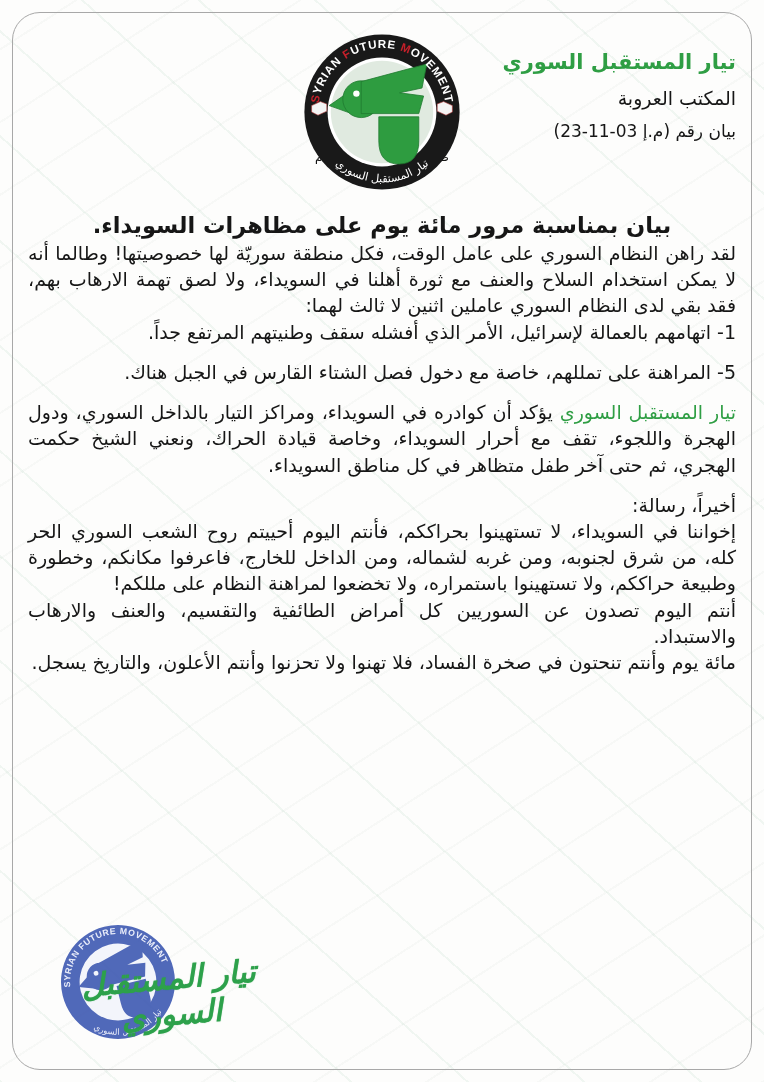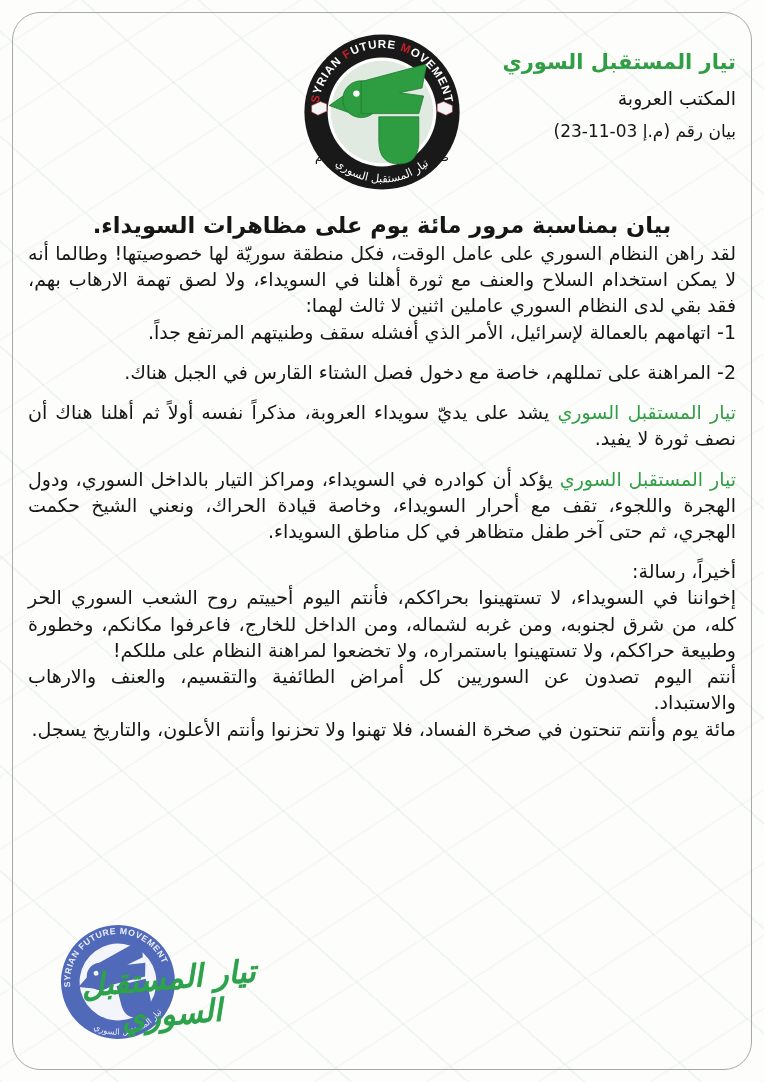--- a/index.html
+++ b/index.html
@@ -108,22 +108,21 @@
         <p class="office-line">المكتب العروبة</p>
         <p class="num-line">بيان رقم (م.إ 03-11-23)</p>
         <p class="date-line">صدر بتاريخ 2023/11/25م</p>
       </div>
     </div>
 
     <div class="title">بيان بمناسبة مرور مائة يوم على مظاهرات السويداء.</div>
 
     <div class="doc-body">
         <div class="para">لقد راهن النظام السوري على عامل الوقت، فكل منطقة سوريّة لها خصوصيتها! وطالما أنه لا يمكن استخدام السلاح والعنف مع ثورة أهلنا في السويداء، ولا لصق تهمة الارهاب بهم، فقد بقي لدى النظام السوري عاملين اثنين لا ثالث لهما:<br>1- اتهامهم بالعمالة لإسرائيل، الأمر الذي أفشله سقف وطنيتهم المرتفع جداً.</div>
-        <div class="para">2- المراهنة على تمللهم، خاصة مع دخول فصل الشتاء القارس في الجبل هناك.</div>
-        <div class="para"><span class="lead">تيار المستقبل السوري </span>يشد على يديّ سويداء العروبة، مذكراً نفسه أولاً ثم أهلنا هناك أن نصف ثورة لا يفيد.</div>
+        <div class="para">5- المراهنة على تمللهم، خاصة مع دخول فصل الشتاء القارس في الجبل هناك.</div>
         <div class="para"><span class="lead">تيار المستقبل السوري </span>يؤكد أن كوادره في السويداء، ومراكز التيار بالداخل السوري، ودول الهجرة واللجوء، تقف مع أحرار السويداء، وخاصة قيادة الحراك، ونعني الشيخ حكمت الهجري، ثم حتى آخر طفل متظاهر في كل مناطق السويداء.</div>
         <div class="para">أخيراً، رسالة:<br>إخواننا في السويداء، لا تستهينوا بحراككم، فأنتم اليوم أحييتم روح الشعب السوري الحر كله، من شرق لجنوبه، ومن غربه لشماله، ومن الداخل للخارج، فاعرفوا مكانكم، وخطورة وطبيعة حراككم، ولا تستهينوا باستمراره، ولا تخضعوا لمراهنة النظام على مللكم!<br>أنتم اليوم تصدون عن السوريين كل أمراض الطائفية والتقسيم، والعنف والارهاب والاستبداد.<br>مائة يوم وأنتم تنحتون في صخرة الفساد، فلا تهنوا ولا تحزنوا وأنتم الأعلون، والتاريخ يسجل.</div>
       </div>
 
   </div>
 
   <div class="stamp-wrap">
     <svg viewBox="0 0 200 200" aria-hidden="true">
       <defs>
         <path id="stampArcTop" d="M 20,100 A 80,80 0 0 1 180,100"></path>

